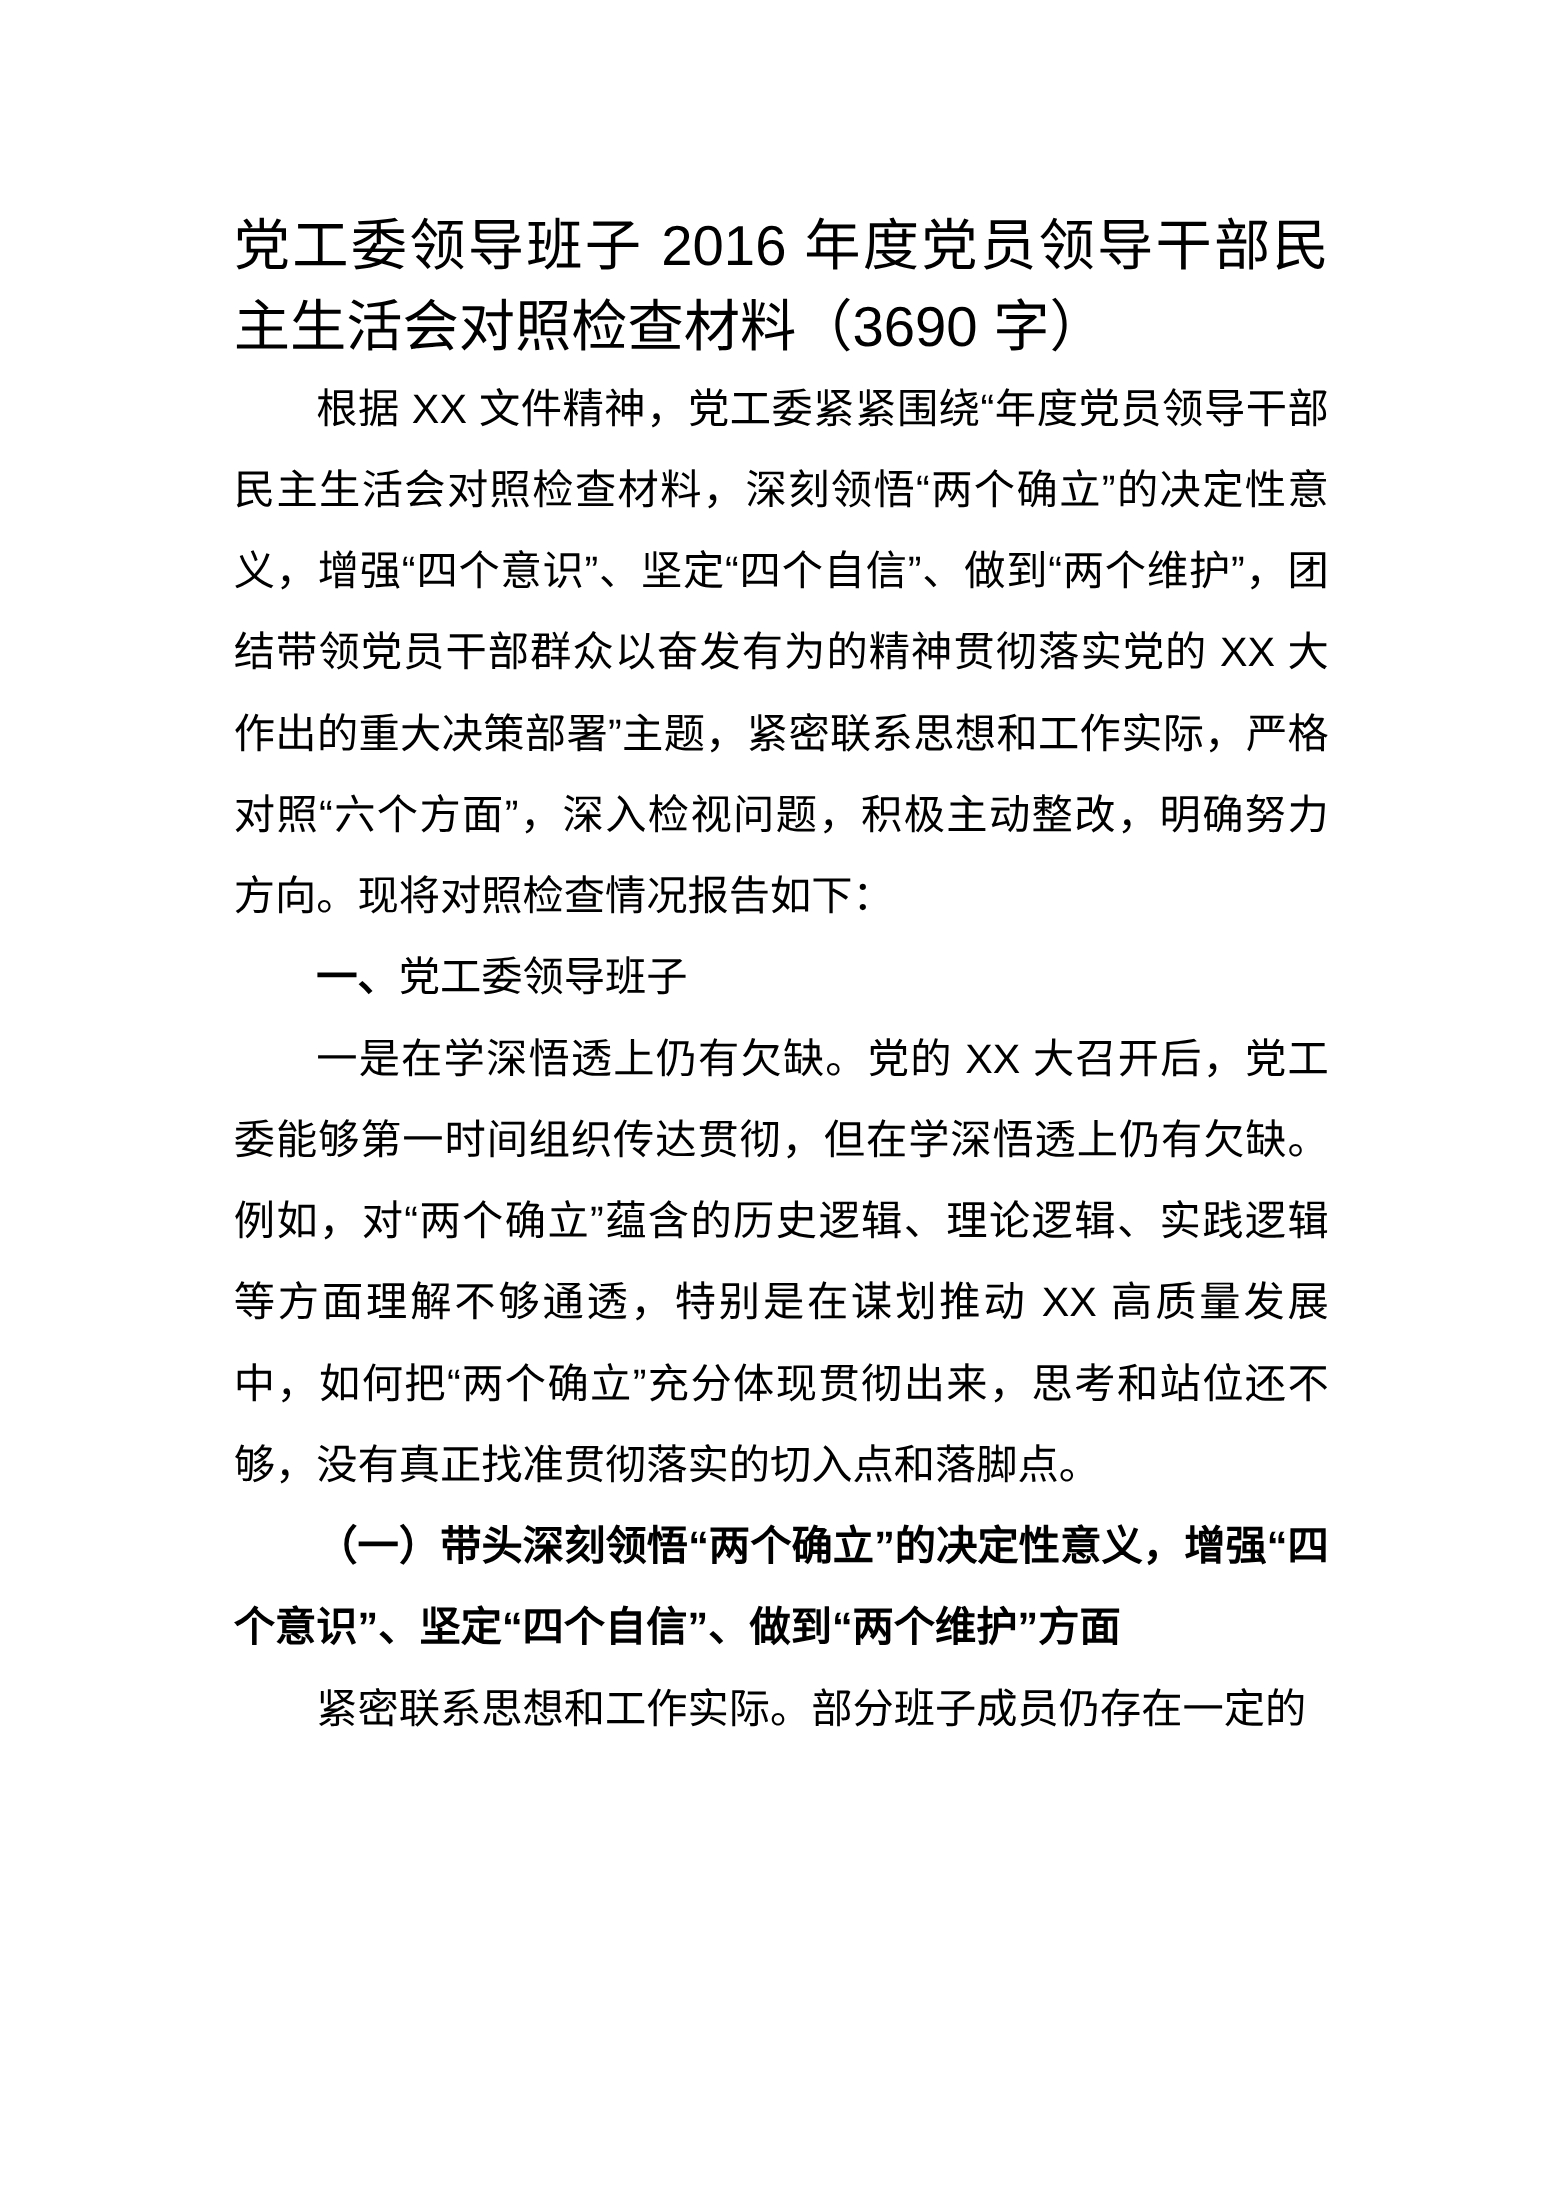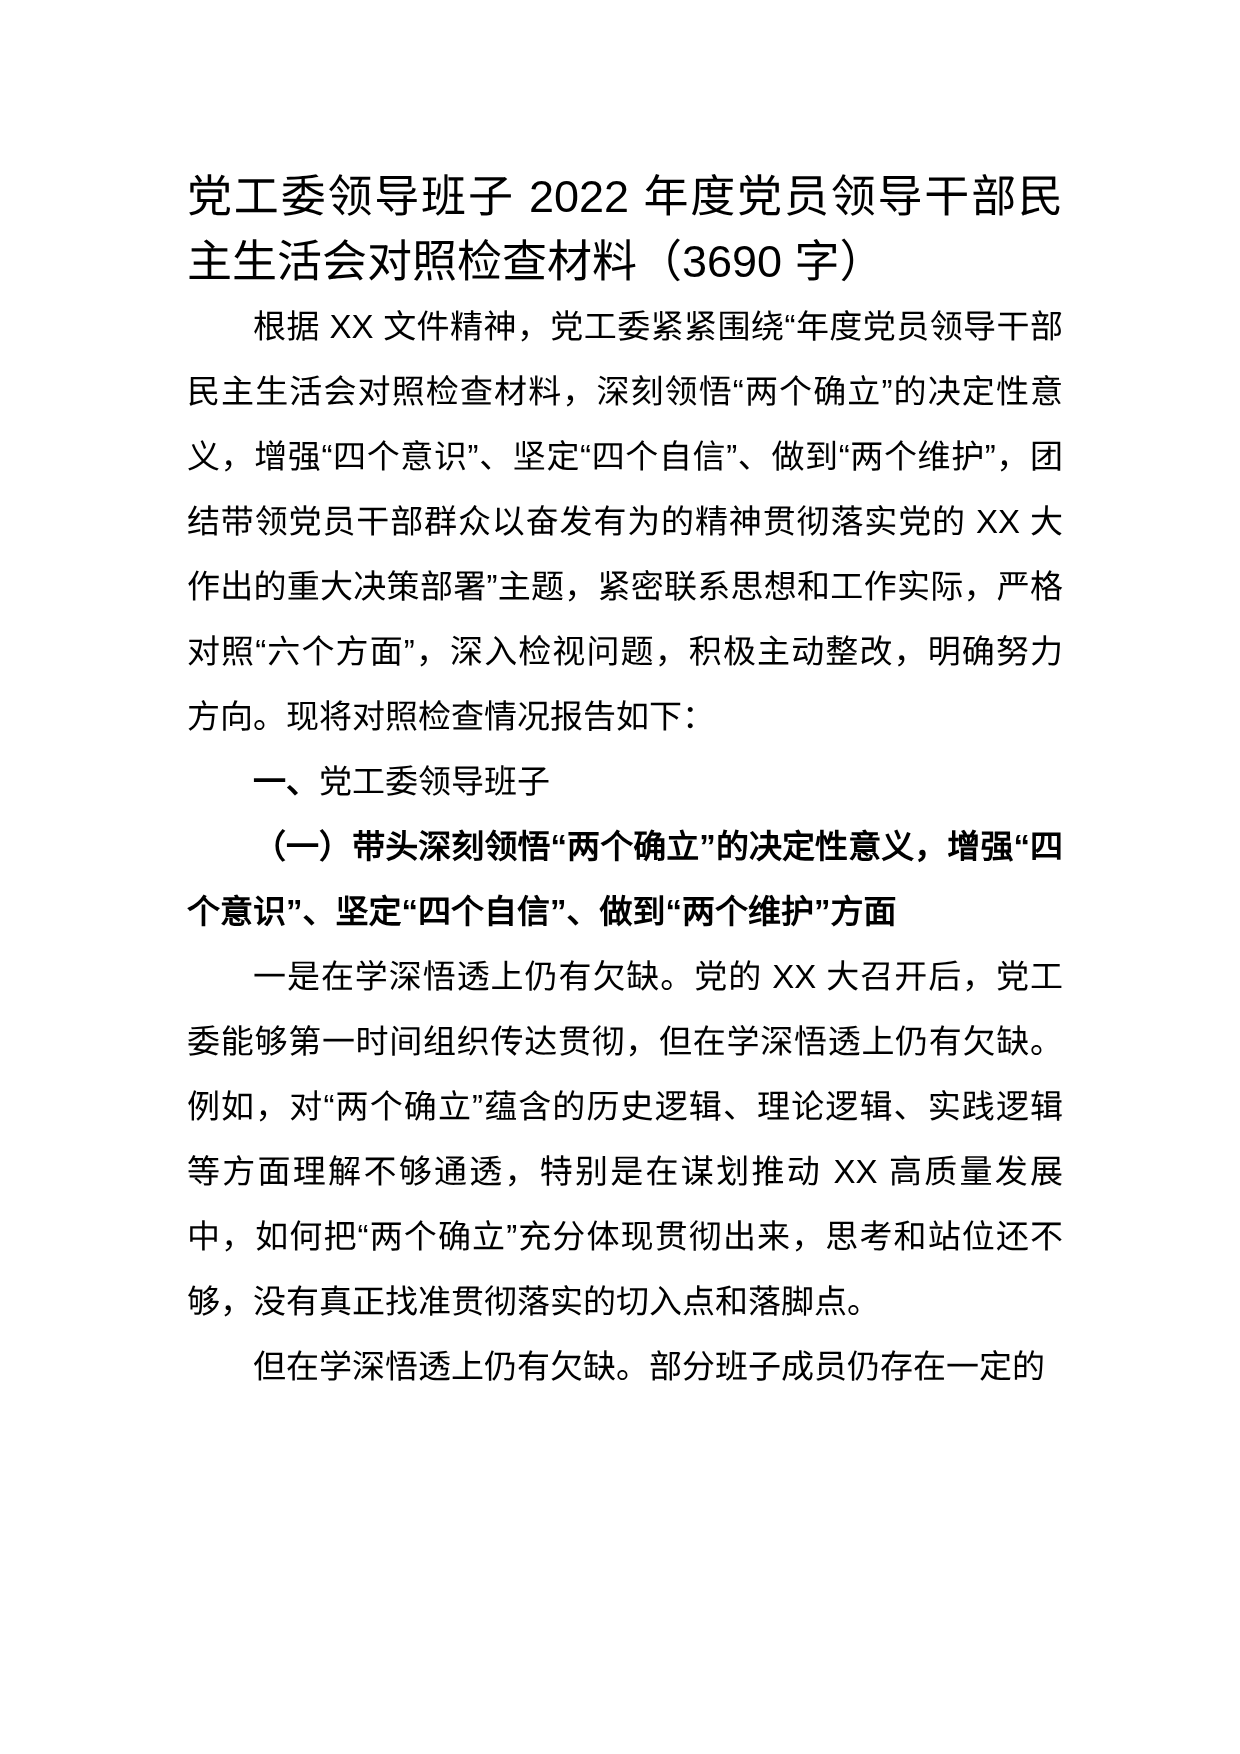--- a/index.html
+++ b/index.html
@@ -41,25 +41,25 @@
   }
   .subsection-heading {
     font-weight: 700;
   }
 </style>
 </head>
 <body>
 
 <div class="page">
 
-  <div class="doc-title">党工委领导班子 2022 年度党员领导干部民主生活会对照检查材料（3690 字）</div>
+  <div class="doc-title">党工委领导班子 2016 年度党员领导干部民主生活会对照检查材料（3690 字）</div>
 
   <p class="para">根据 XX 文件精神，党工委紧紧围绕“年度党员领导干部民主生活会对照检查材料，深刻领悟“两个确立”的决定性意义，增强“四个意识”、坚定“四个自信”、做到“两个维护”，团结带领党员干部群众以奋发有为的精神贯彻落实党的 XX 大作出的重大决策部署”主题，紧密联系思想和工作实际，严格对照“六个方面”，深入检视问题，积极主动整改，明确努力方向。现将对照检查情况报告如下：</p>
 
   <p class="para"><span class="section-number">一、</span><span>党工委领导班子</span></p>
 
+  <p class="para">一是在学深悟透上仍有欠缺。党的 XX 大召开后，党工委能够第一时间组织传达贯彻，但在学深悟透上仍有欠缺。例如，对“两个确立”蕴含的历史逻辑、理论逻辑、实践逻辑等方面理解不够通透，特别是在谋划推动 XX 高质量发展中，如何把“两个确立”充分体现贯彻出来，思考和站位还不够，没有真正找准贯彻落实的切入点和落脚点。</p>
+
   <p class="para subsection-heading">（一）带头深刻领悟“两个确立”的决定性意义，增强“四个意识”、坚定“四个自信”、做到“两个维护”方面</p>
 
-  <p class="para">一是在学深悟透上仍有欠缺。党的 XX 大召开后，党工委能够第一时间组织传达贯彻，但在学深悟透上仍有欠缺。例如，对“两个确立”蕴含的历史逻辑、理论逻辑、实践逻辑等方面理解不够通透，特别是在谋划推动 XX 高质量发展中，如何把“两个确立”充分体现贯彻出来，思考和站位还不够，没有真正找准贯彻落实的切入点和落脚点。</p>
-
-  <p class="para">但在学深悟透上仍有欠缺。部分班子成员仍存在一定的</p>
+  <p class="para">紧密联系思想和工作实际。部分班子成员仍存在一定的</p>
 
 </div>
 
 </body></html>

